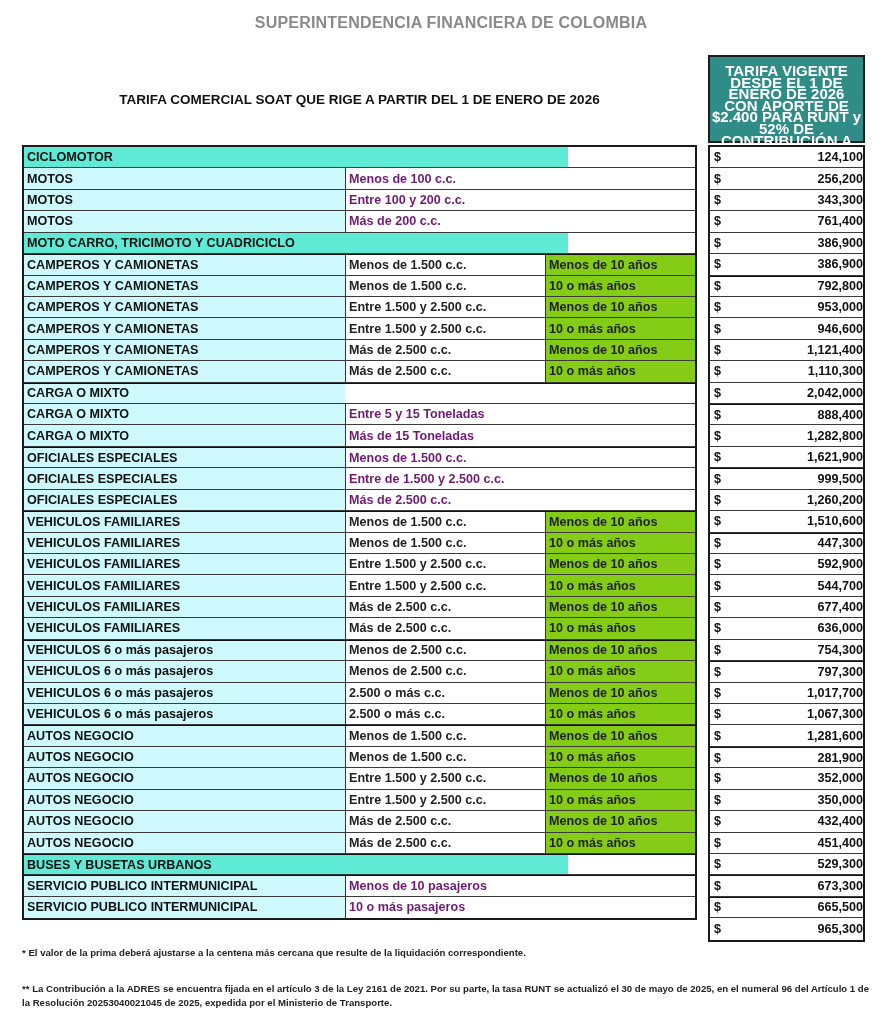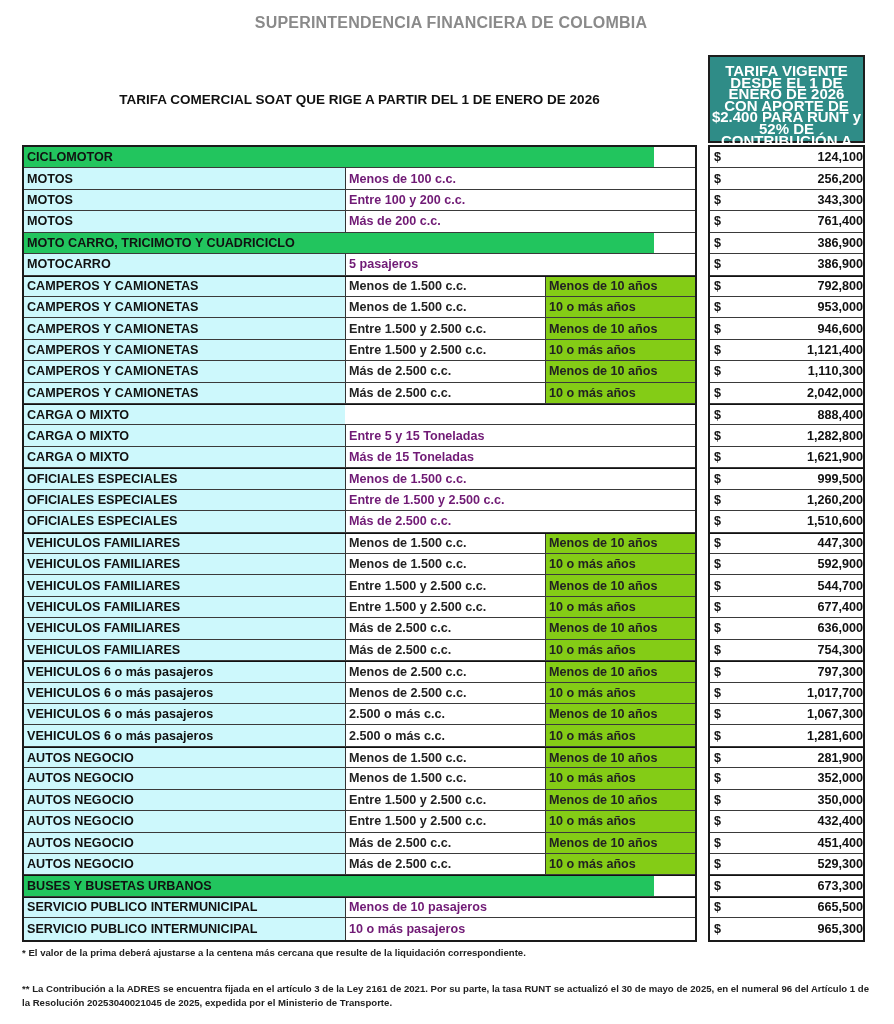--- a/index.html
+++ b/index.html
@@ -21,21 +21,21 @@
   .row { display: flex; height: 21.43px; box-sizing: border-box;
          border-bottom: 1px solid #3a3a3a; font-size: 12.6px; font-weight: bold; }
   .row.gstart { border-top: 1.5px solid #111; }
   .row:last-child { border-bottom: none; }
   .cell { box-sizing: border-box; padding: 0 3px; display: flex; align-items: center;
           white-space: nowrap; overflow: hidden; }
   .c1 { width: 321px; background: #cdf8fc; }
   .c2 { width: 200px; background: #fff; border-left: 1px solid #333; color: #222; }
   .c3 { width: 150px; background: #84cc16; border-left: 1px solid #333; color: #222; }
   .c2w { width: 350px; background: #fff; border-left: 1px solid #333; color: #701a75; }
-  .full { width: 630px; background: #22c55e; }
+  .full { width: 544px; background: #5eead4; }
   .prow { display: flex; height: 21.43px; box-sizing: border-box; border-bottom: 1px solid #3a3a3a;
           font-size: 12.6px; font-weight: bold; background: #fff; }
   .prow.gstart { border-top: 1.5px solid #111; }
   .prow:last-child { border-bottom: none; }
   .cur { width: 20px; padding-left: 4px; display: flex; align-items: center; }
   .amt { flex: 1; text-align: right; padding-right: 0; display: flex; align-items: center; justify-content: flex-end; }
   .note1 { position: absolute; left: 22px; top: 947px; font-size: 9.6px; font-weight: bold; color: #222; }
   .note2 { position: absolute; left: 22px; top: 982px; width: 850px; font-size: 9.6px; line-height: 14px;
            font-weight: bold; color: #222; }
 </style>
@@ -62,24 +62,20 @@
       <div class="cell c1">MOTOS</div>
       <div class="cell c2w">Entre 100 y 200 c.c.</div>
     </div>
     <div class="row">
       <div class="cell c1">MOTOS</div>
       <div class="cell c2w">Más de 200 c.c.</div>
     </div>
     <div class="row">
       <div class="cell full">MOTO CARRO, TRICIMOTO Y CUADRICICLO</div>
     </div>
-    <div class="row">
-      <div class="cell c1">MOTOCARRO</div>
-      <div class="cell c2w">5 pasajeros</div>
-    </div>
     <div class="row gstart">
       <div class="cell c1">CAMPEROS Y CAMIONETAS</div>
       <div class="cell c2">Menos de 1.500 c.c.</div>
       <div class="cell c3">Menos de 10 años</div>
     </div>
     <div class="row">
       <div class="cell c1">CAMPEROS Y CAMIONETAS</div>
       <div class="cell c2">Menos de 1.500 c.c.</div>
       <div class="cell c3">10 o más años</div>
     </div>

